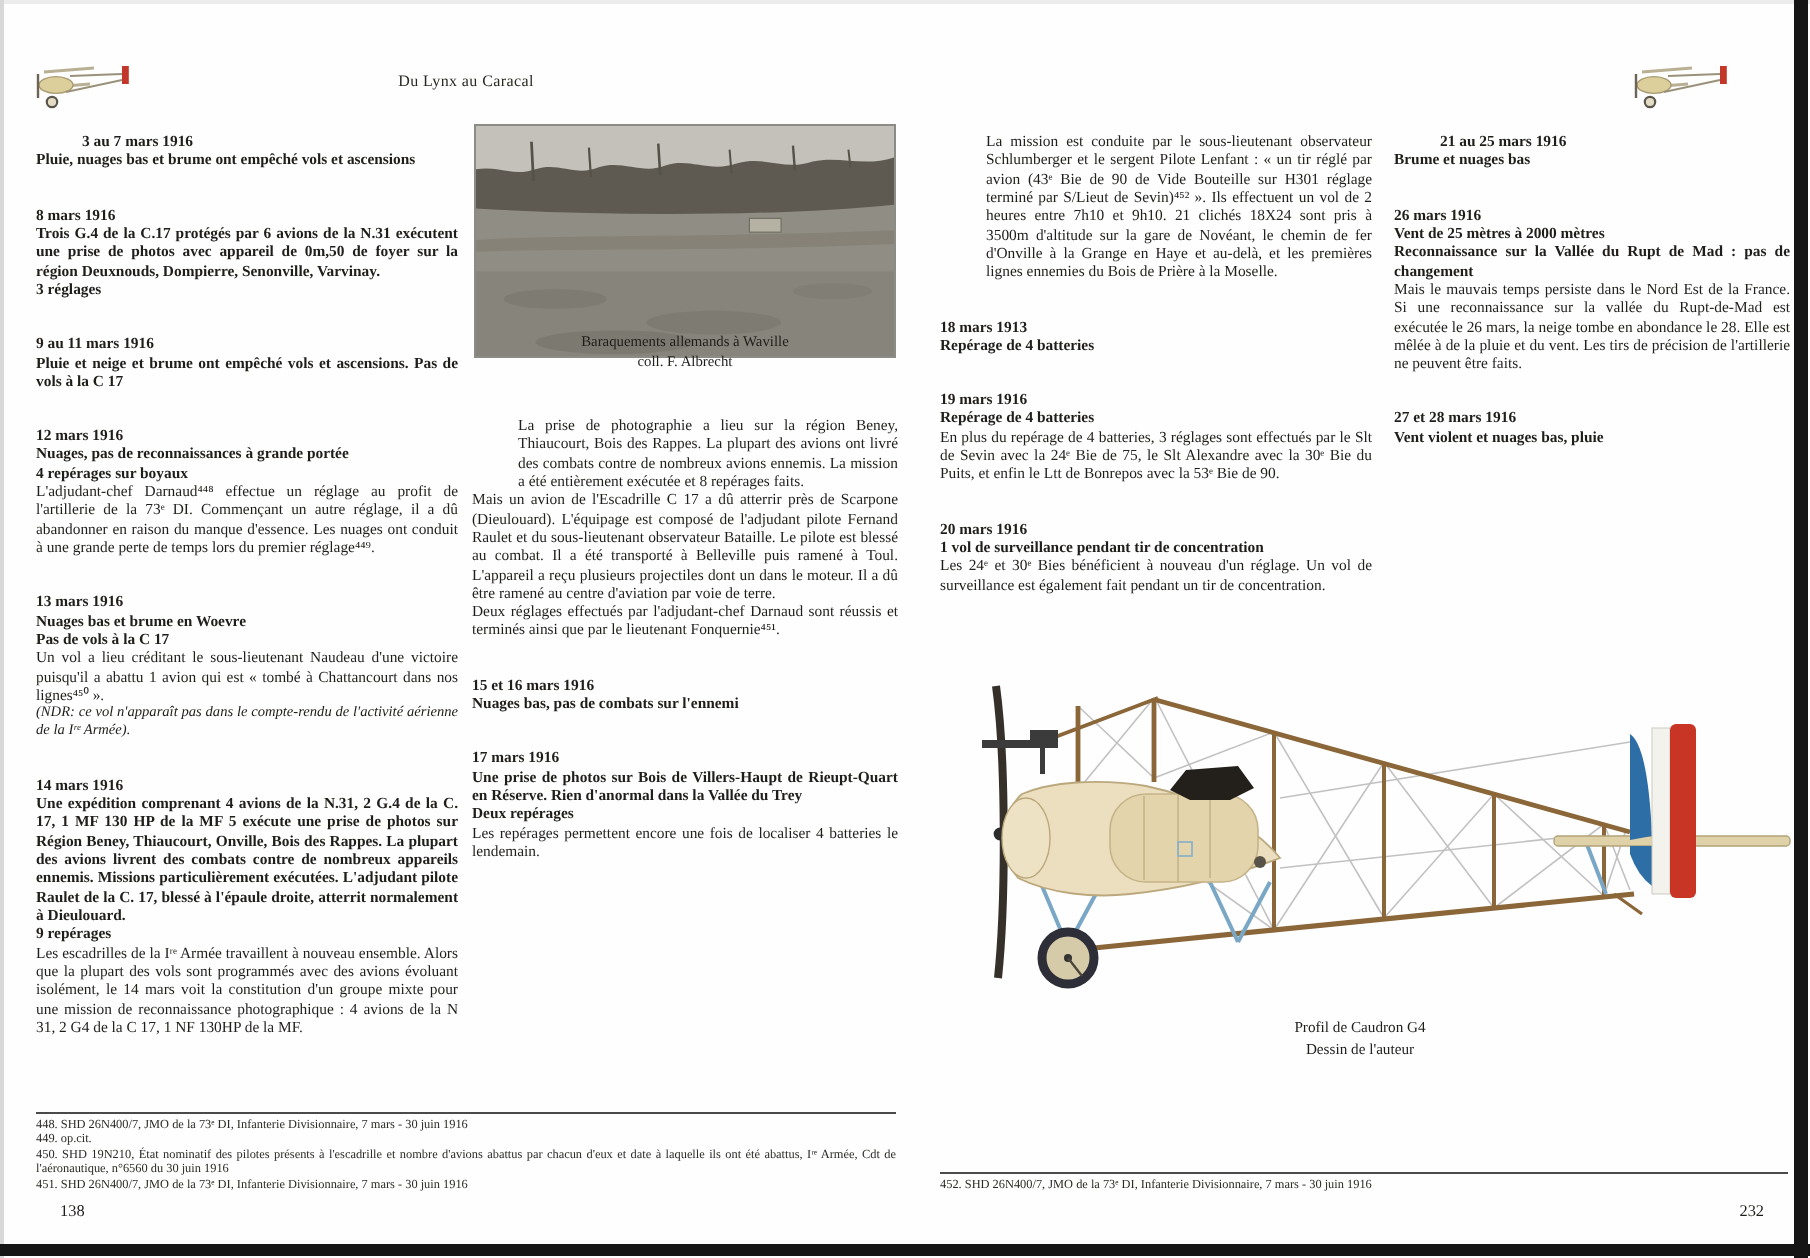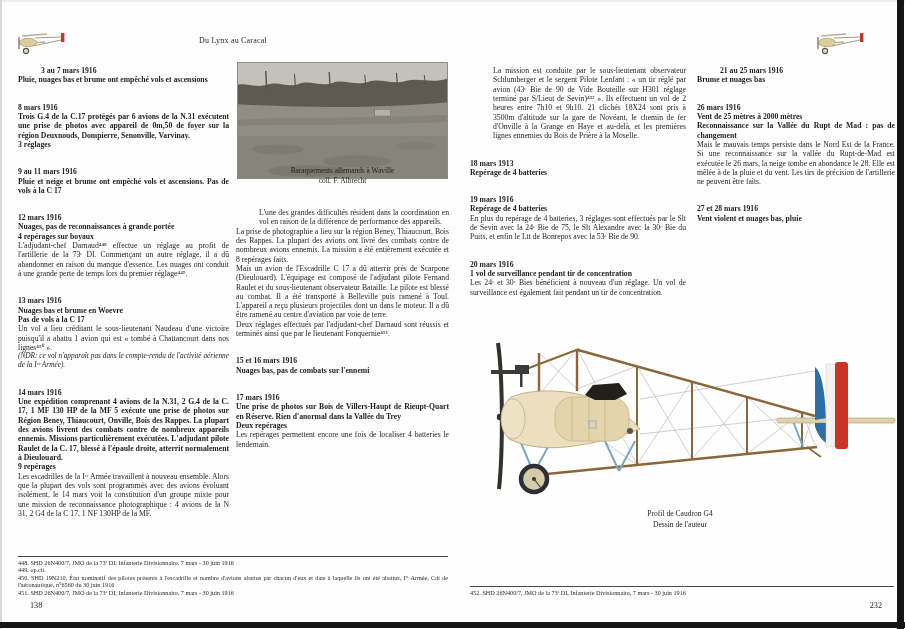--- a/index.html
+++ b/index.html
@@ -122,21 +122,20 @@
     <ellipse cx="180" cy="84" rx="20" ry="4" fill="#76746c" opacity="0.5"></ellipse>
     <ellipse cx="70" cy="110" rx="40" ry="6" fill="#67655e" opacity="0.4"></ellipse>
     <rect x="0" y="0" width="211" height="117" fill="#9b9280" opacity="0.12"></rect>
   </svg>
   <div class="photo-caption">
     <div>Baraquements allemands à Waville</div>
     <div>coll. F. Albrecht</div>
   </div>
 
   <div class="col lp-col2-text">
-      <div class="blk n">L'une des grandes difficultés résident dans la coordination en vol en raison de la différence de performance des appareils.</div>
       <div class="blk n">La prise de photographie a lieu sur la région Beney, Thiaucourt, Bois des Rappes. La plupart des avions ont livré des combats contre de nombreux avions ennemis. La mission a été entièrement exécutée et 8 repérages faits.</div>
       <div class="blk n">Mais un avion de l'Escadrille C 17 a dû atterrir près de Scarpone (Dieulouard). L'équipage est composé de l'adjudant pilote Fernand Raulet et du sous-lieutenant observateur Bataille. Le pilote est blessé au combat. Il a été transporté à Belleville puis ramené à Toul. L'appareil a reçu plusieurs projectiles dont un dans le moteur. Il a dû être ramené au centre d'aviation par voie de terre.</div>
       <div class="blk n">Deux réglages effectués par l'adjudant-chef Darnaud sont réussis et terminés ainsi que par le lieutenant Fonquernie⁴⁵¹.</div>
       <div class="blk date">15 et 16 mars 1916</div>
       <div class="blk b">Nuages bas, pas de combats sur l'ennemi</div>
       <div class="blk date">17 mars 1916</div>
       <div class="blk b">Une prise de photos sur Bois de Villers-Haupt de Rieupt-Quart en Réserve. Rien d'anormal dans la Vallée du Trey</div>
       <div class="blk b">Deux repérages</div>
       <div class="blk n">Les repérages permettent encore une fois de localiser 4 batteries le lendemain.</div>
     </div>

